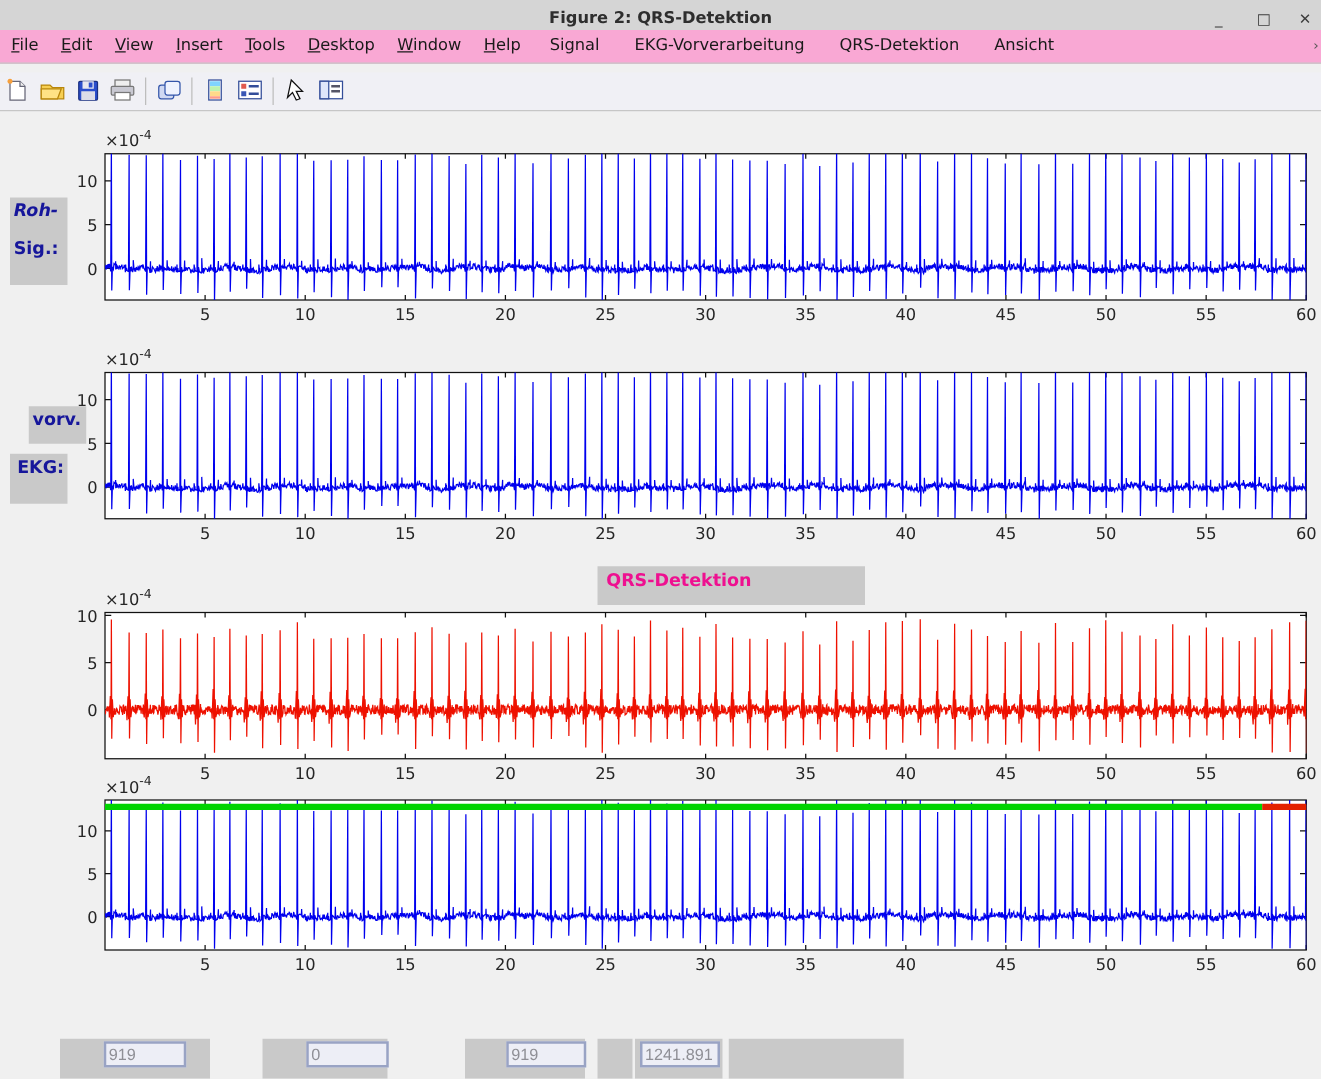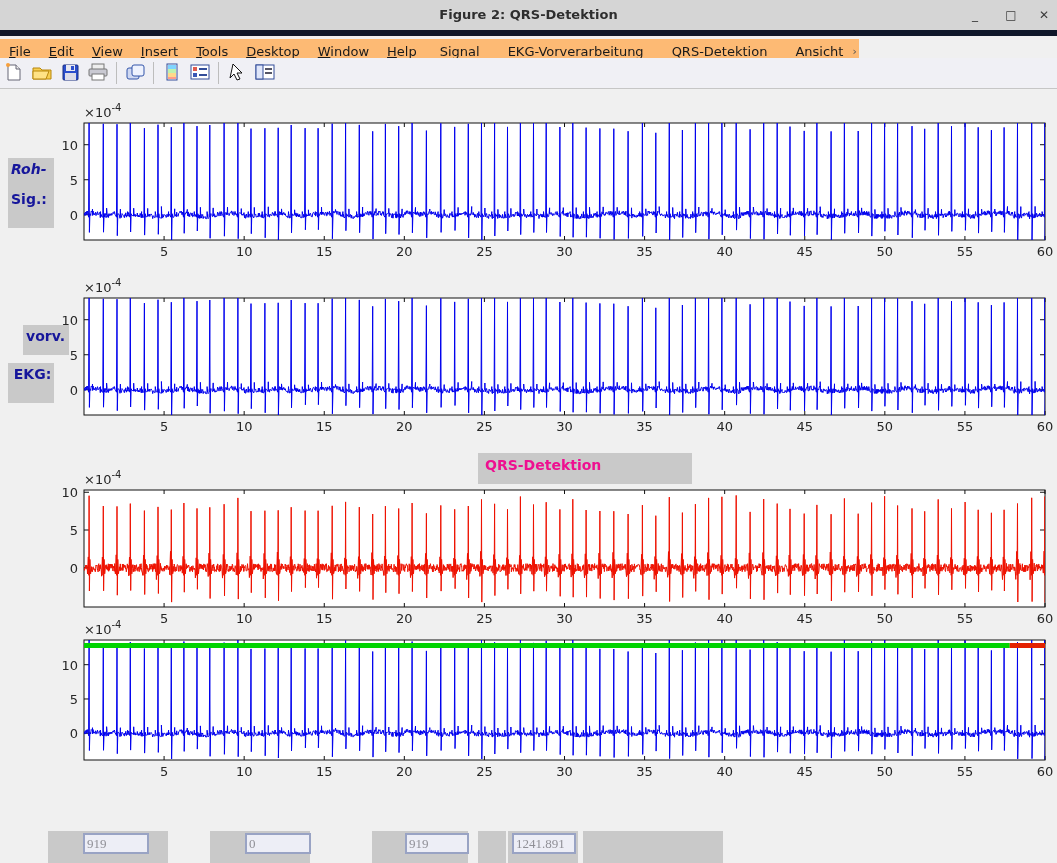--- a/index.html
+++ b/index.html
@@ -5,40 +5,40 @@
   html,body{margin:0;padding:0;}
   body{width:1057px;height:863px;position:relative;overflow:hidden;
        font-family:"DejaVu Sans",sans-serif;background:#f0f0f0;}
   
   .titlebar{position:absolute;left:0;top:0;width:1057px;height:30px;background:#d5d5d5;
             border-bottom:6px solid #0f172a;}
   .title{position:absolute;left:0;right:0;top:7px;text-align:center;font-size:13px;
          font-weight:bold;color:#2e2e2e;}
   .winbtn{position:absolute;top:6px;width:22px;height:18px;text-align:center;
           font-size:12px;color:#3c3c3c;cursor:default;line-height:18px;}
-  .menubar{position:absolute;left:0;top:39px;width:859px;height:26px;background:#fdba74;
+  .menubar{position:absolute;left:0;top:24px;width:1057px;height:26px;background:#f9a8d4;
            border-bottom:1px solid #c6c6c6;}
   .menubar .mitem{display:inline-block;padding:5px 9px 0 9px;font-size:13px;color:#1a1a1a;height:21px;}
   .menubar .mitem.custom{padding:5px 14px 0 14px;}
   .menu-overflow{position:absolute;right:2px;top:6px;font-size:11px;color:#555;}
   .toolbar{position:absolute;left:0;top:58px;width:1057px;height:30px;background:#f0f0f5;
            border-bottom:1px solid #c6c6c6;}
   .tbtn{display:inline-block;vertical-align:top;margin:4px 2px 0 2px;width:24px;height:22px;text-align:center;}
   .tsep{display:inline-block;vertical-align:top;margin:4px 4px 0 4px;width:1px;height:22px;background:#bdbdbd;}
   
   .plot-svg{position:absolute;left:0;}
   .side-box{position:absolute;left:8px;width:46px;background:#c9c9c9;color:#16169b;
             font-weight:bold;font-size:14px;padding:3px 0 0 3px;box-sizing:border-box;}
   .qrs-title-box{position:absolute;left:478px;top:453px;width:214px;height:31px;background:#c9c9c9;}
   .qrs-title{position:absolute;left:7px;top:4px;font-size:14px;font-weight:bold;}
   
   .fpanel{position:absolute;top:831px;height:32px;background:#c9c9c9;}
   .flabel{position:absolute;left:4px;top:3px;font-size:13px;color:#1c1c1c;margin-top:44px;}
   .ffield{position:absolute;top:833px;height:17px;background:#edeef6;border:2px solid #99a3c4;
-          font-family:Liberation Serif, serif;font-size:13px;color:#8f8f96;padding:0 2px;}
+          font-family:Liberation Sans, sans-serif;font-size:13px;color:#8f8f96;padding:0 2px;}
 </style>
 </head>
 <body>
 
 <div class="titlebar">
   <div class="title">Figure 2: QRS-Detektion</div>
   <div class="winbtn" style="left:964px">_</div>
   <div class="winbtn" style="left:1000px">□</div>
   <div class="winbtn" style="left:1033px">✕</div>
 </div>

